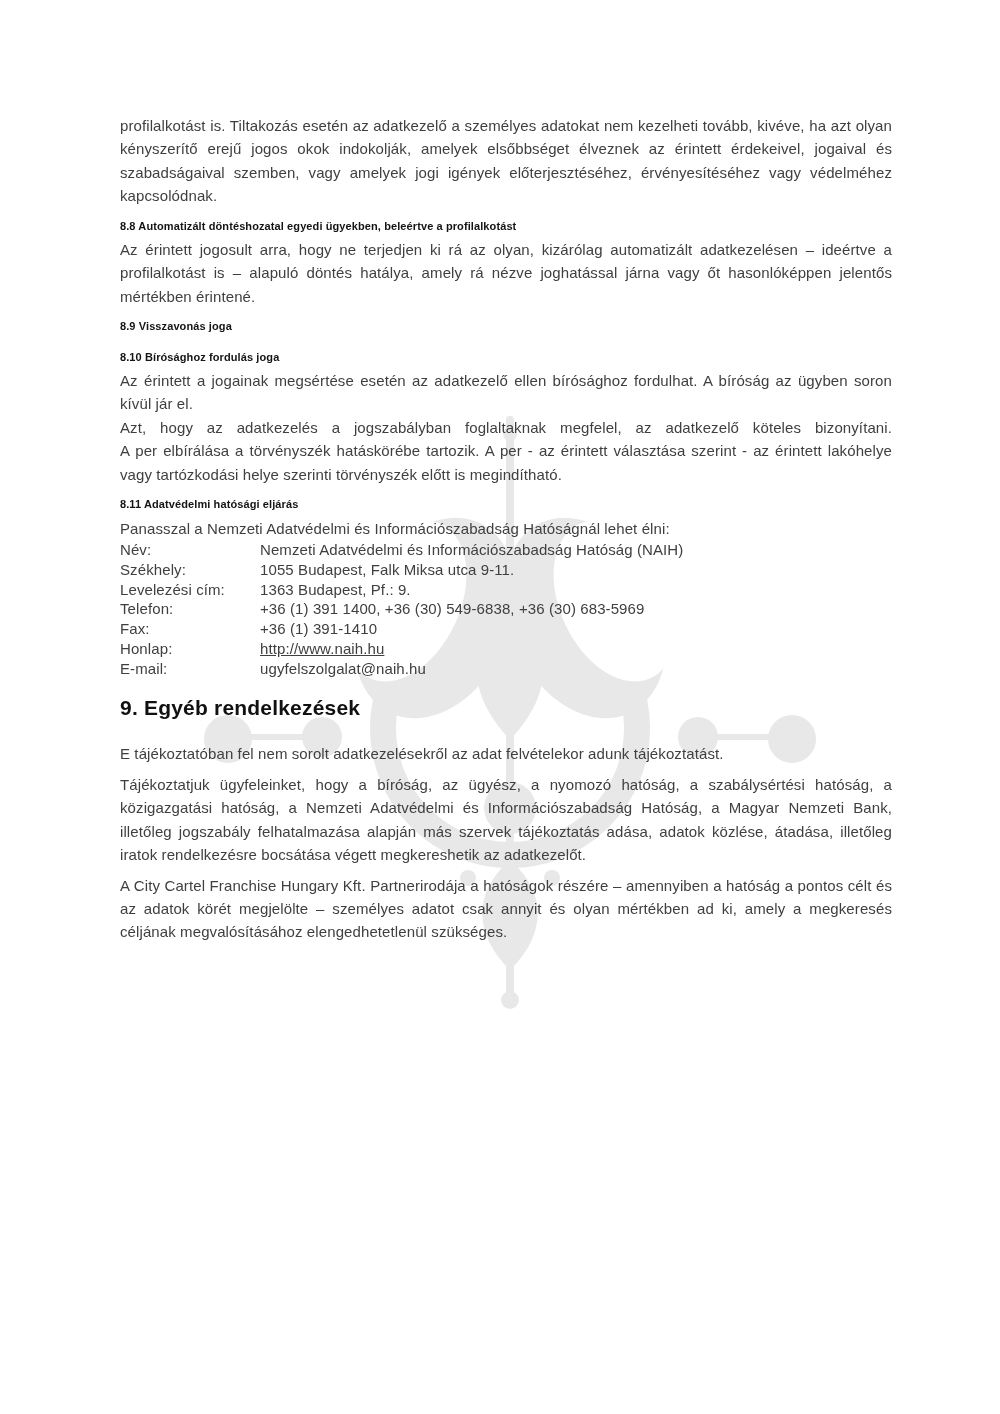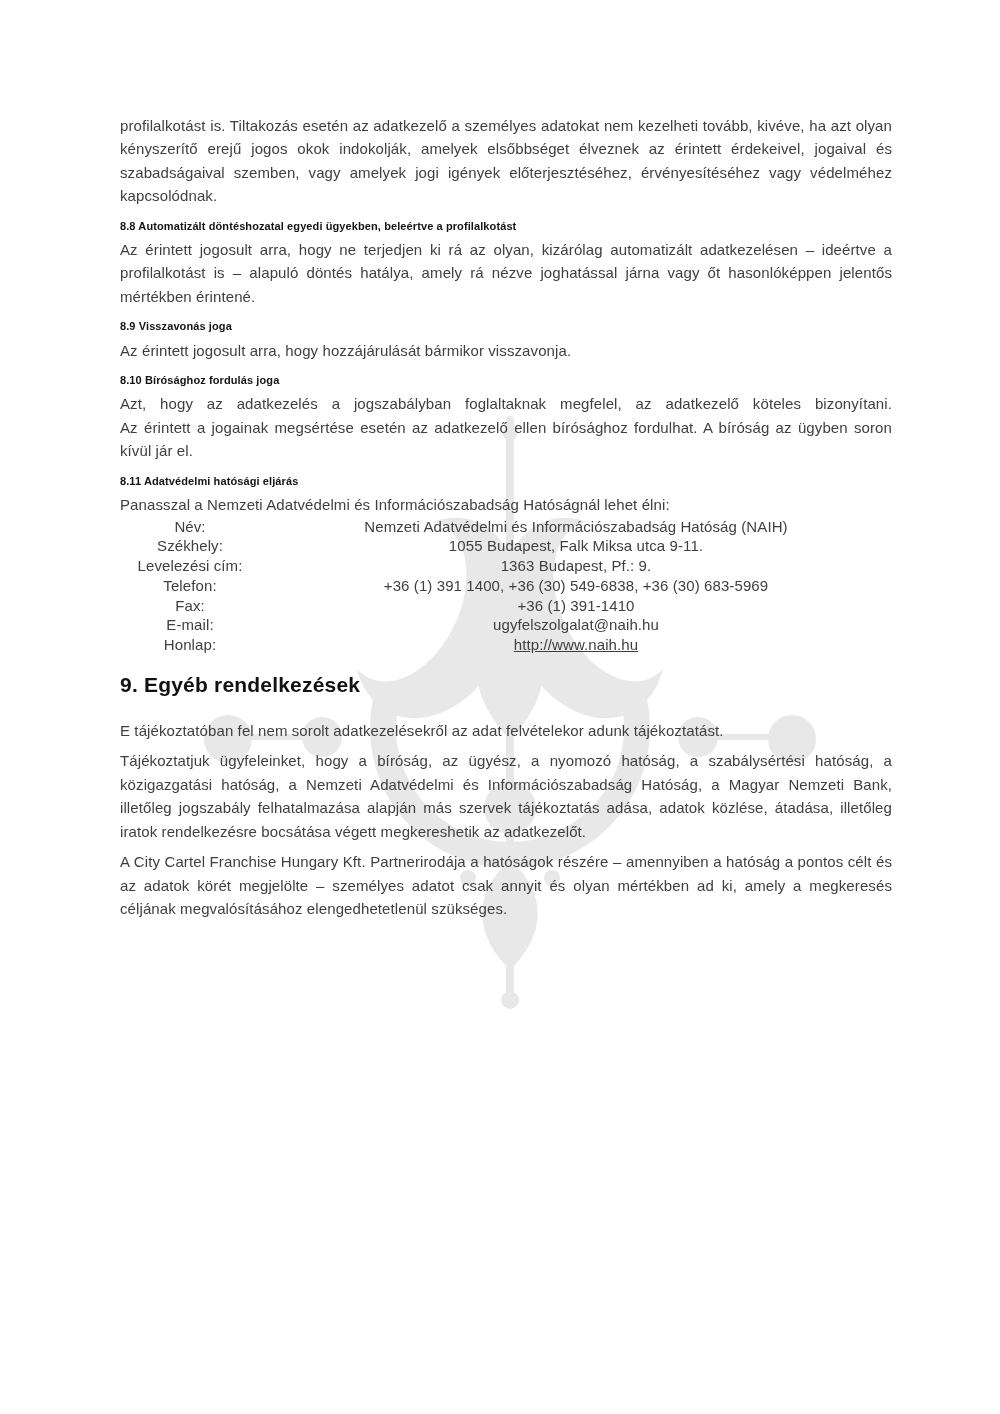--- a/index.html
+++ b/index.html
@@ -36,21 +36,21 @@
   }
   .para.tight { margin-bottom: 0; }
   .para.stretch { text-align-last: justify; }
   .sec-heading {
     margin: 7px 0 0 0;
     font-size: 11px;
     line-height: 23.4px;
     font-weight: bold;
     color: #141414;
   }
-  .contact-block { margin: 0 0 7px 0; text-align: center; }
+  .contact-block { margin: 0 0 7px 0; }
   .contact-row { display: flex; line-height: 19.8px; }
   .contact-label { width: 140px; flex: none; }
   .contact-value { flex: 1; }
   .contact-value a {
     color: inherit;
     text-decoration: underline;
   }
   .big-heading {
     margin: 16px 0 20px 0;
     font-size: 21px;
@@ -109,25 +109,25 @@
   </svg>
 
   <div class="content">
 
     <p class="para">profilalkotást is. Tiltakozás esetén az adatkezelő a személyes adatokat nem kezelheti tovább, kivéve, ha azt olyan kényszerítő erejű jogos okok indokolják, amelyek elsőbbséget élveznek az érintett érdekeivel, jogaival és szabadságaival szemben, vagy amelyek jogi igények előterjesztéséhez, érvényesítéséhez vagy védelméhez kapcsolódnak.</p>
 
     <h3 class="sec-heading">8.8 Automatizált döntéshozatal egyedi ügyekben, beleértve a profilalkotást</h3>
     <p class="para">Az érintett jogosult arra, hogy ne terjedjen ki rá az olyan, kizárólag automatizált adatkezelésen – ideértve a profilalkotást is – alapuló döntés hatálya, amely rá nézve joghatással járna vagy őt hasonlóképpen jelentős mértékben érintené.</p>
 
     <h3 class="sec-heading">8.9 Visszavonás joga</h3>
-    <p class="para">Az érintett jogosult arra, hogy hozzájárulását bármikor visszavonja.</p>
 
     <h3 class="sec-heading">8.10 Bírósághoz fordulás joga</h3>
+    <p class="para tight">Az érintett a jogainak megsértése esetén az adatkezelő ellen bírósághoz fordulhat. A bíróság az ügyben soron kívül jár el.</p>
     <p class="para tight stretch">Azt, hogy az adatkezelés a jogszabályban foglaltaknak megfelel, az adatkezelő köteles bizonyítani.</p>
-    <p class="para tight">Az érintett a jogainak megsértése esetén az adatkezelő ellen bírósághoz fordulhat. A bíróság az ügyben soron kívül jár el.</p>
+    <p class="para">A per elbírálása a törvényszék hatáskörébe tartozik. A per - az érintett választása szerint - az érintett lakóhelye vagy tartózkodási helye szerinti törvényszék előtt is megindítható.</p>
 
     <h3 class="sec-heading">8.11 Adatvédelmi hatósági eljárás</h3>
     <p class="para tight">Panasszal a Nemzeti Adatvédelmi és Információszabadság Hatóságnál lehet élni:</p>
 
     <div class="contact-block">
       <div class="contact-row">
         <span class="contact-label">Név:</span>
         <span class="contact-value">Nemzeti Adatvédelmi és Információszabadság Hatóság (NAIH)</span>
       </div>
       <div class="contact-row">
@@ -140,26 +140,26 @@
       </div>
       <div class="contact-row">
         <span class="contact-label">Telefon:</span>
         <span class="contact-value">+36 (1) 391 1400, +36 (30) 549-6838, +36 (30) 683-5969</span>
       </div>
       <div class="contact-row">
         <span class="contact-label">Fax:</span>
         <span class="contact-value">+36 (1) 391-1410</span>
       </div>
       <div class="contact-row">
+        <span class="contact-label">Honlap:</span>
+        <span class="contact-value"><a href="#">http://www.naih.hu</a></span>
+      </div>
+      <div class="contact-row">
         <span class="contact-label">E-mail:</span>
         <span class="contact-value">ugyfelszolgalat@naih.hu</span>
-      </div>
-      <div class="contact-row">
-        <span class="contact-label">Honlap:</span>
-        <span class="contact-value"><a href="#">http://www.naih.hu</a></span>
       </div>
     </div>
 
     <h2 class="big-heading">9. Egyéb rendelkezések</h2>
 
     <p class="para">E tájékoztatóban fel nem sorolt adatkezelésekről az adat felvételekor adunk tájékoztatást.</p>
     <p class="para spacer-para">Tájékoztatjuk ügyfeleinket, hogy a bíróság, az ügyész, a nyomozó hatóság, a szabálysértési hatóság, a közigazgatási hatóság, a Nemzeti Adatvédelmi és Információszabadság Hatóság, a Magyar Nemzeti Bank, illetőleg jogszabály felhatalmazása alapján más szervek tájékoztatás adása, adatok közlése, átadása, illetőleg iratok rendelkezésre bocsátása végett megkereshetik az adatkezelőt.</p>
     <p class="para spacer-para">A City Cartel Franchise Hungary Kft. Partnerirodája a hatóságok részére – amennyiben a hatóság a pontos célt és az adatok körét megjelölte – személyes adatot csak annyit és olyan mértékben ad ki, amely a megkeresés céljának megvalósításához elengedhetetlenül szükséges.</p>
 
   </div>

